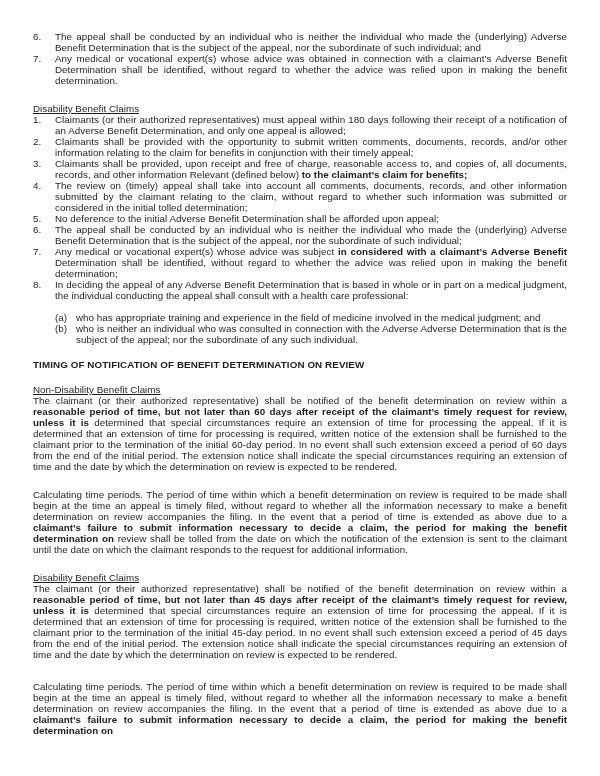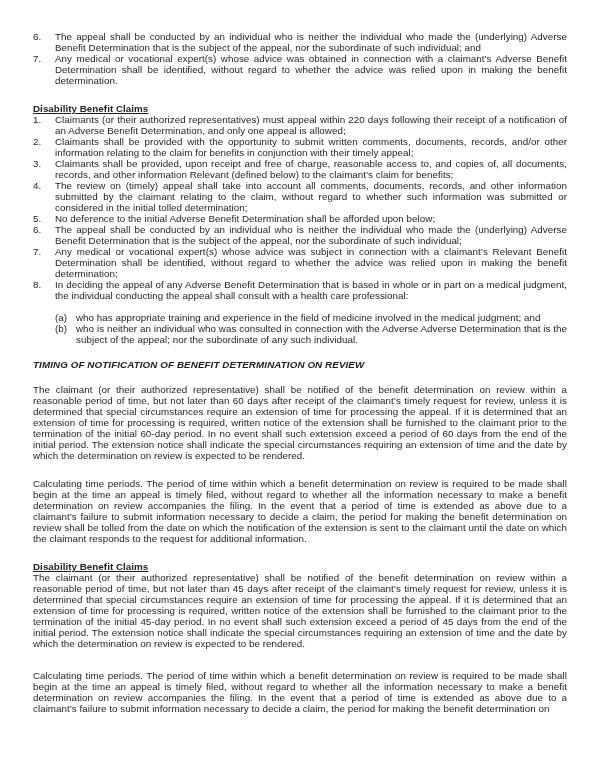--- a/index.html
+++ b/index.html
@@ -20,23 +20,23 @@
     letter-spacing: 0.04px;
     color: #1e1e1e;
     overflow: hidden;
   }
   .doc-body { width: 100%; }
   .olitem { display: flex; }
   .olitem > .num { flex: 0 0 22px; }
   .subitem { display: flex; padding-left: 22px; }
   .subitem > .num { flex: 0 0 21px; }
   .itext { flex: 1; text-align: justify; }
-  .b { font-weight: normal; }
-  .h-ul { text-decoration: underline; font-weight: bold; }
-  .h-bold { font-weight: bold; letter-spacing: 0.1px; font-style: italic; }
+  .b { font-weight: bold; }
+  .h-ul { text-decoration: underline; }
+  .h-bold { font-weight: bold; letter-spacing: 0.1px; }
   .para { margin: 0; text-align: justify; }
   .gap { width: 100%; }
   .gap.sm { height: 11px; }
   .gap.md { height: 14px; }
   .gap.lg { height: 17px; }
   .gap.xl { height: 21px; }
 </style>
 </head>
 <body>
 
@@ -47,62 +47,63 @@
         <span class="itext"><span>The appeal shall be conducted by an individual who is neither the individual who made the (underlying) Adverse Benefit Determination that is the subject of the appeal, nor the subordinate of such individual; and</span></span>
       </div>
       <div class="olitem">
         <span class="num">7.</span>
         <span class="itext"><span>Any medical or vocational expert(s) whose advice was obtained in connection with a claimant’s Adverse Benefit Determination shall be identified, without regard to whether the advice was relied upon in making the benefit determination.</span></span>
       </div>
       <div class="gap lg"></div>
       <div class="h-ul">Disability Benefit Claims</div>
       <div class="olitem">
         <span class="num">1.</span>
-        <span class="itext"><span>Claimants (or their authorized representatives) must appeal within 220 days following their receipt of a notification of an Adverse Benefit Determination, and only one appeal is allowed;</span></span>
+        <span class="itext"><span>Claimants (or their authorized representatives) must appeal within 180 days following their receipt of a notification of an Adverse Benefit Determination, and only one appeal is allowed;</span></span>
       </div>
       <div class="olitem">
         <span class="num">2.</span>
         <span class="itext"><span>Claimants shall be provided with the opportunity to submit written comments, documents, records, and/or other information relating to the claim for benefits in conjunction with their timely appeal;</span></span>
       </div>
       <div class="olitem">
         <span class="num">3.</span>
         <span class="itext"><span>Claimants shall be provided, upon receipt and free of charge, reasonable access to, and copies of, all documents, records, and other information Relevant (defined below) </span><span class="b">to the claimant’s claim for benefits;</span></span>
       </div>
       <div class="olitem">
         <span class="num">4.</span>
         <span class="itext"><span>The review on (timely) appeal shall take into account all comments, documents, records, and other information submitted by the claimant relating to the claim, without regard to whether such information was submitted or considered in the initial tolled determination;</span></span>
       </div>
       <div class="olitem">
         <span class="num">5.</span>
-        <span class="itext"><span>No deference to the initial Adverse Benefit Determination shall be afforded upon below;</span></span>
+        <span class="itext"><span>No deference to the initial Adverse Benefit Determination shall be afforded upon appeal;</span></span>
       </div>
       <div class="olitem">
         <span class="num">6.</span>
         <span class="itext"><span>The appeal shall be conducted by an individual who is neither the individual who made the (underlying) Adverse Benefit Determination that is the subject of the appeal, nor the subordinate of such individual;</span></span>
       </div>
       <div class="olitem">
         <span class="num">7.</span>
-        <span class="itext"><span>Any medical or vocational expert(s) whose advice was subject </span><span class="b">in connection with a claimant’s Relevant Benefit</span><span> Determination shall be identified, without regard to whether the advice was relied upon in making the benefit determination;</span></span>
+        <span class="itext"><span>Any medical or vocational expert(s) whose advice was subject </span><span class="b">in considered with a claimant’s Adverse Benefit</span><span> Determination shall be identified, without regard to whether the advice was relied upon in making the benefit determination;</span></span>
       </div>
       <div class="olitem">
         <span class="num">8.</span>
         <span class="itext"><span>In deciding the appeal of any Adverse Benefit Determination that is based in whole or in part on a medical judgment, the individual conducting the appeal shall consult with a health care professional:</span></span>
       </div>
       <div class="gap sm"></div>
       <div class="subitem">
         <span class="num">(a)</span>
         <span class="itext"><span>who has appropriate training and experience in the field of medicine involved in the medical judgment; and</span></span>
       </div>
       <div class="subitem">
         <span class="num">(b)</span>
         <span class="itext"><span>who is neither an individual who was consulted in connection with the Adverse Adverse Determination that is the subject of the appeal; nor the subordinate of any such individual.</span></span>
       </div>
       <div class="gap md"></div>
       <div class="h-bold">TIMING OF NOTIFICATION OF BENEFIT DETERMINATION ON REVIEW</div>
       <div class="gap md"></div>
+      <div class="h-ul">Non-Disability Benefit Claims</div>
       <p class="para"><span>The claimant (or their authorized representative) shall be notified of the benefit determination on review within a </span><span class="b">reasonable period of time, but not later than 60 days after receipt of the claimant’s timely request for review, unless it is</span><span> determined that special circumstances require an extension of time for processing the appeal.  If it is determined that an extension of time for processing is required, written notice of the extension shall be furnished to the claimant prior to the termination of the initial 60-day period.  In no event shall such extension exceed a period of 60 days from the end of the initial period.  The extension notice shall indicate the special circumstances requiring an extension of time and the date by which the determination on review is expected to be rendered.</span></p>
       <div class="gap lg"></div>
       <p class="para"><span>Calculating time periods.  The period of time within which a benefit determination on review is required to be made shall begin at the time an appeal is timely filed, without regard to whether all the information necessary to make a benefit determination on review accompanies the filing.  In the event that a period of time is extended as above due to a </span><span class="b">claimant’s failure to submit information necessary to decide a claim, the period for making the benefit determination on</span><span> review shall be tolled from the date on which the notification of the extension is sent to the claimant until the date on which the claimant responds to the request for additional information.</span></p>
       <div class="gap lg"></div>
       <div class="h-ul">Disability Benefit Claims</div>
       <p class="para"><span>The claimant (or their authorized representative) shall be notified of the benefit determination on review within a </span><span class="b">reasonable period of time, but not later than 45 days after receipt of the claimant’s timely request for review, unless it is</span><span> determined that special circumstances require an extension of time for processing the appeal.  If it is determined that an extension of time for processing is required, written notice of the extension shall be furnished to the claimant prior to the termination of the initial 45-day period.  In no event shall such extension exceed a period of 45 days from the end of the initial period.  The extension notice shall indicate the special circumstances requiring an extension of time and the date by which the determination on review is expected to be rendered.</span></p>
       <div class="gap xl"></div>
       <p class="para"><span>Calculating time periods.  The period of time within which a benefit determination on review is required to be made shall begin at the time an appeal is timely filed, without regard to whether all the information necessary to make a benefit determination on review accompanies the filing.  In the event that a period of time is extended as above due to a </span><span class="b">claimant’s failure to submit information necessary to decide a claim, the period for making the benefit determination on</span></p>
     </div>
 </div>

